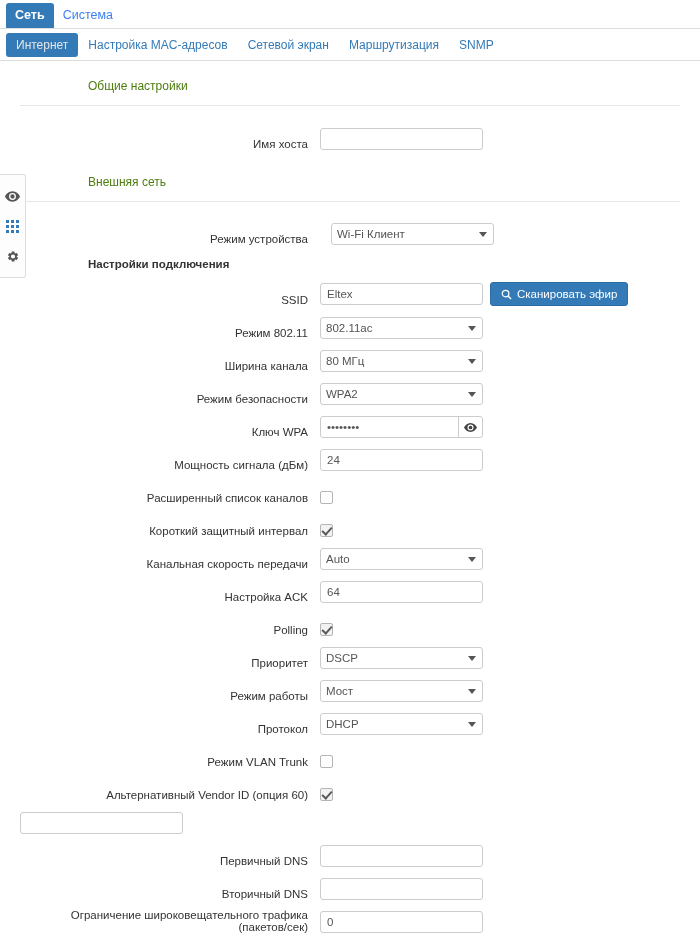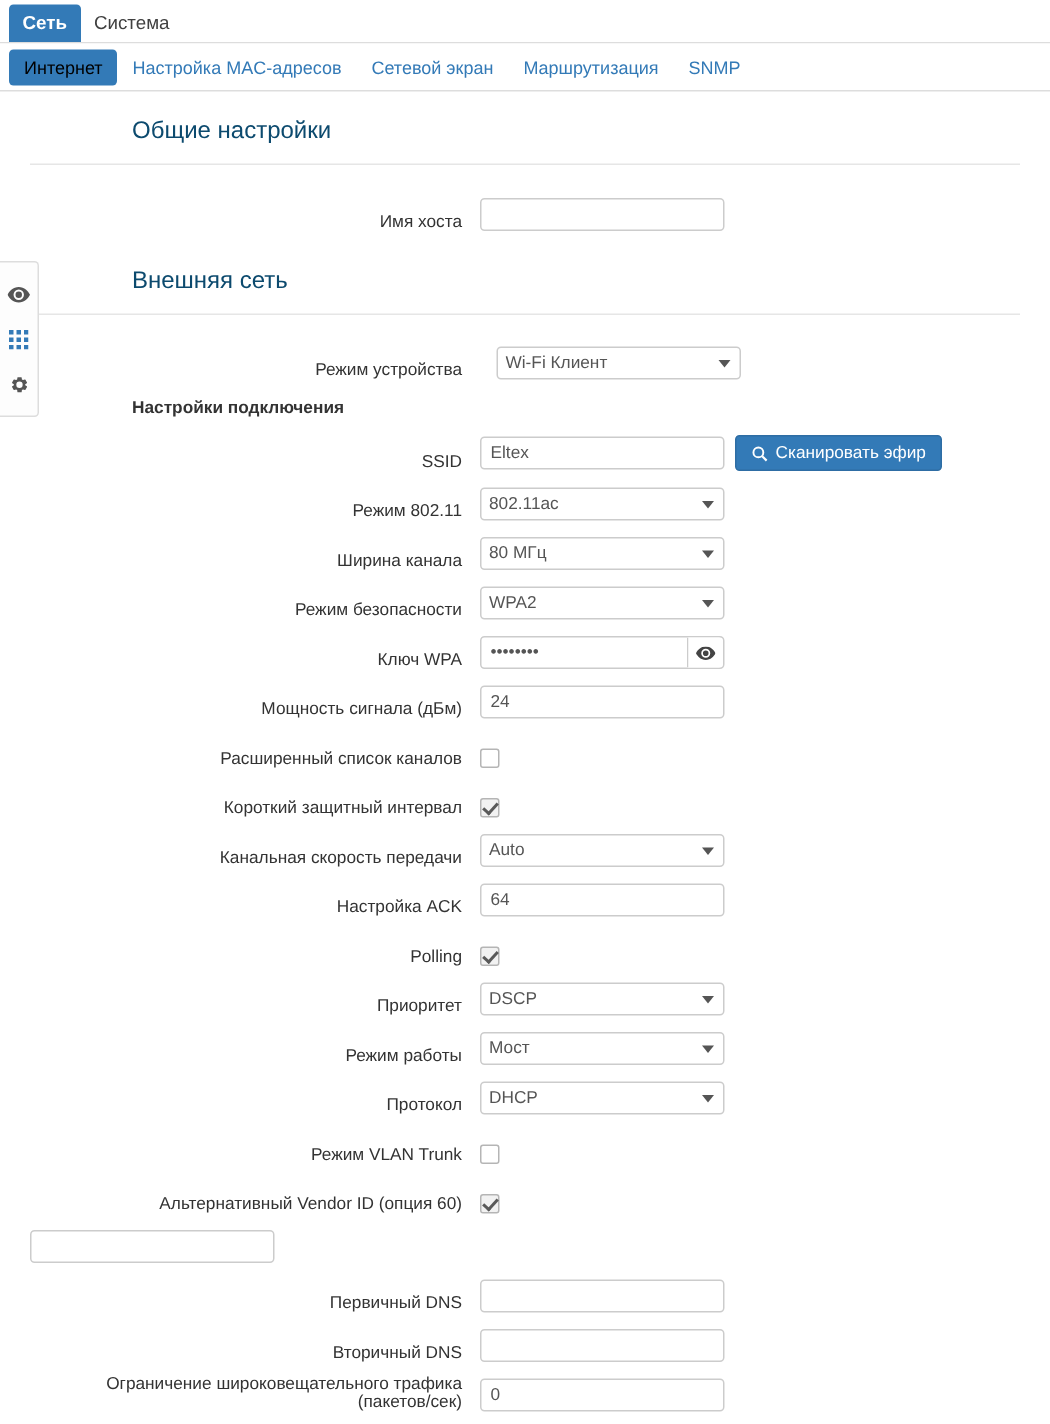--- a/index.html
+++ b/index.html
@@ -19,21 +19,21 @@
     display: flex;
     align-items: flex-start;
     padding-left: 6px;
     background: #fff;
   }
   .topnav .tab {
     font-size: 12.5px;
     padding: 5px 9px 6px 9px;
     margin-top: 3px;
     border-radius: 3px 3px 0 0;
-    color: #404040;
+    color: #3b82f6;
     cursor: pointer;
     line-height: 14px;
   }
   .topnav .tab.active {
     background: #337ab7;
     color: #ffffff;
     font-weight: bold;
   }
 
   
@@ -47,21 +47,21 @@
   }
   .subnav .tab {
     font-size: 12px;
     padding: 5px 10px;
     color: #337ab7;
     cursor: pointer;
     border-radius: 3px;
   }
   .subnav .tab.active {
     background: #337ab7;
-    color: #000000;
+    color: #e5e5e5;
   }
 
   
   .leftbar {
     position: absolute;
     left: 0;
     top: 174px;
     width: 26px;
     background: #fdfdfd;
     border: 1px solid #dddddd;
@@ -76,22 +76,22 @@
     justify-content: center;
     color: #555;
     cursor: pointer;
   }
 
   
   .content {
     padding: 0 20px 0 20px;
   }
   .section-title {
-    font-size: 16px;
-    color: #0c4a6e;
+    font-size: 12px;
+    color: #4d7c0f;
     font-weight: normal;
     padding: 18px 0 6px 68px;
     margin: 0;
   }
   .section-sep {
     border-bottom: 1px solid #e6e6e6;
     margin: 6px 0 0 0;
   }
   .group-title {
     font-size: 11.5px;

